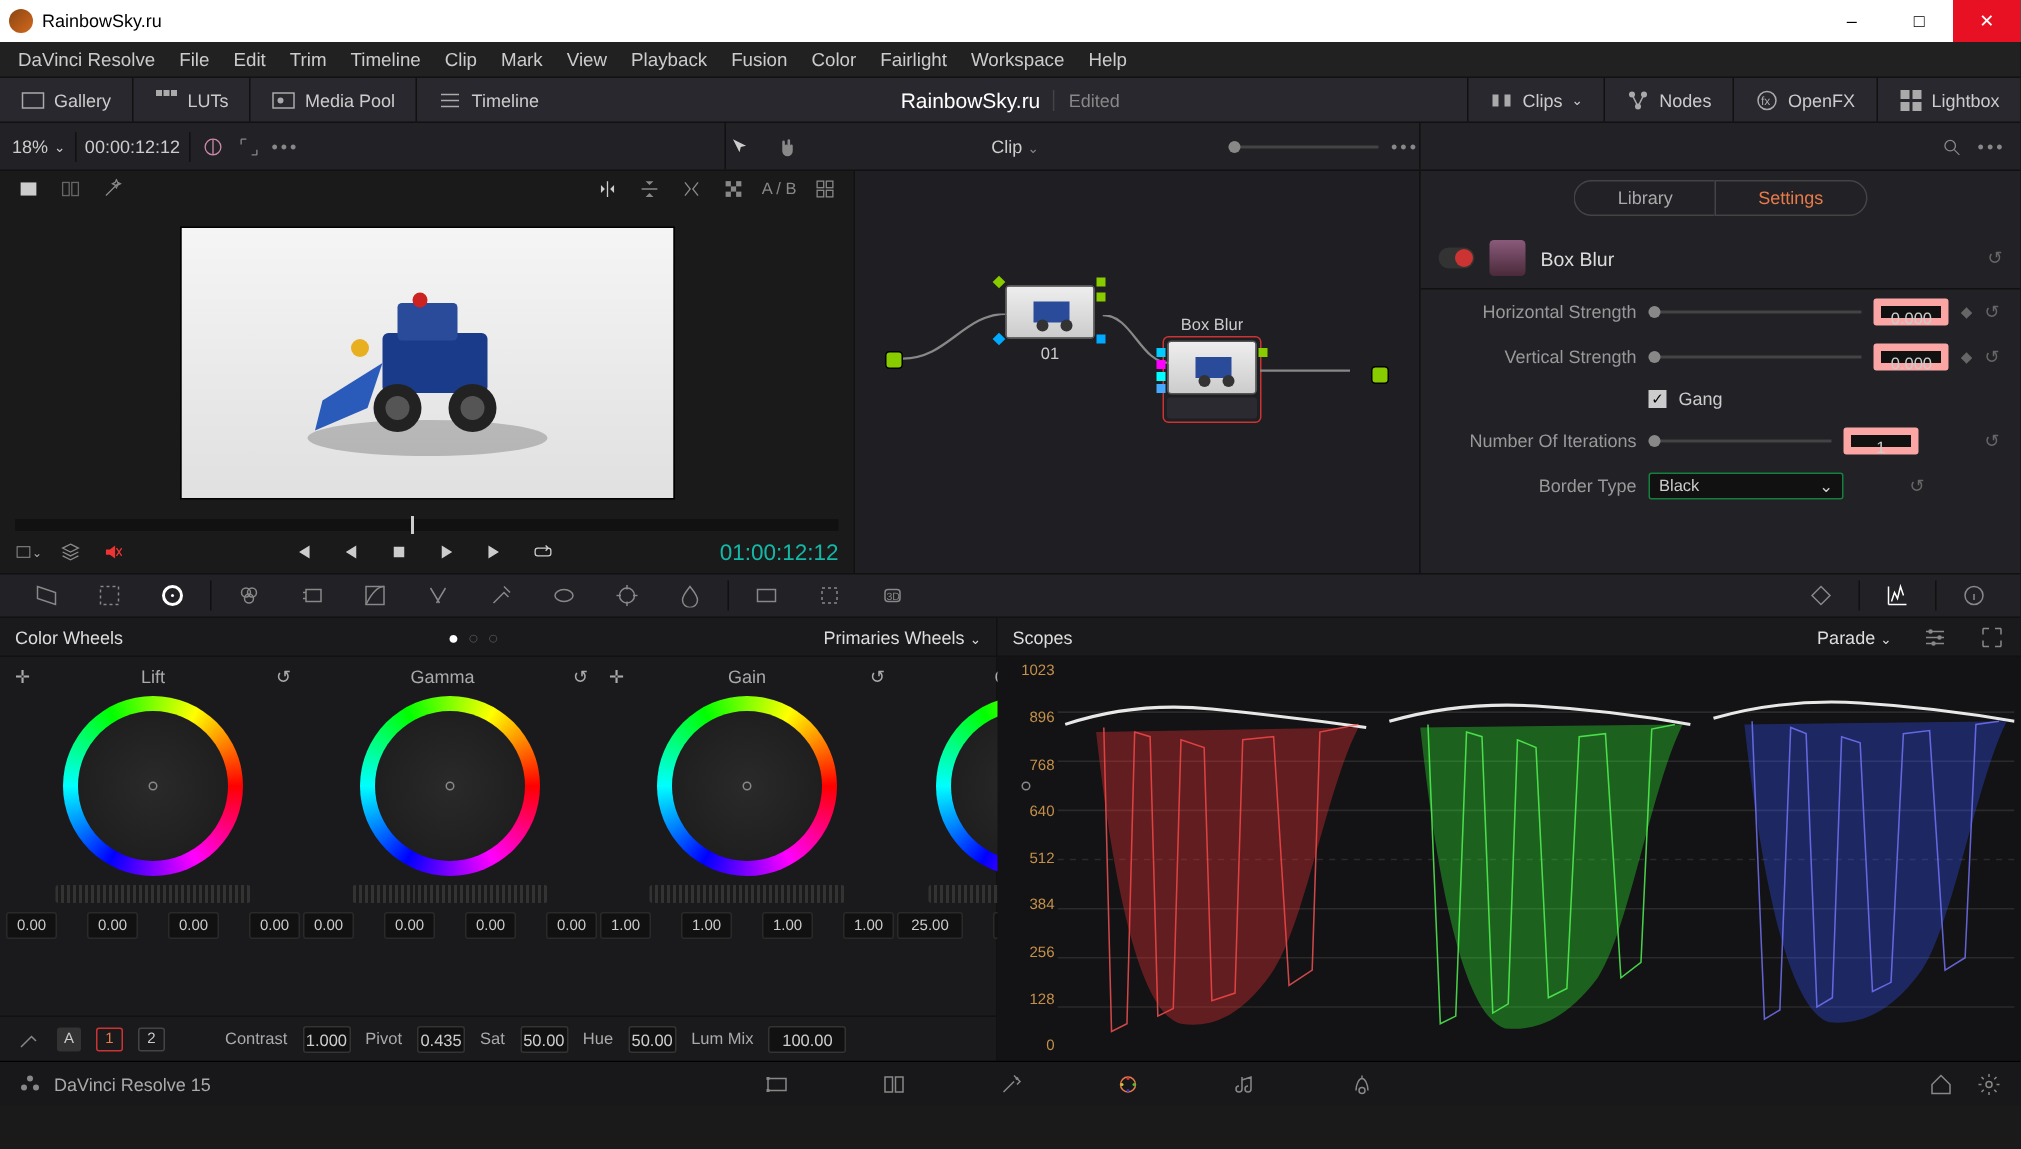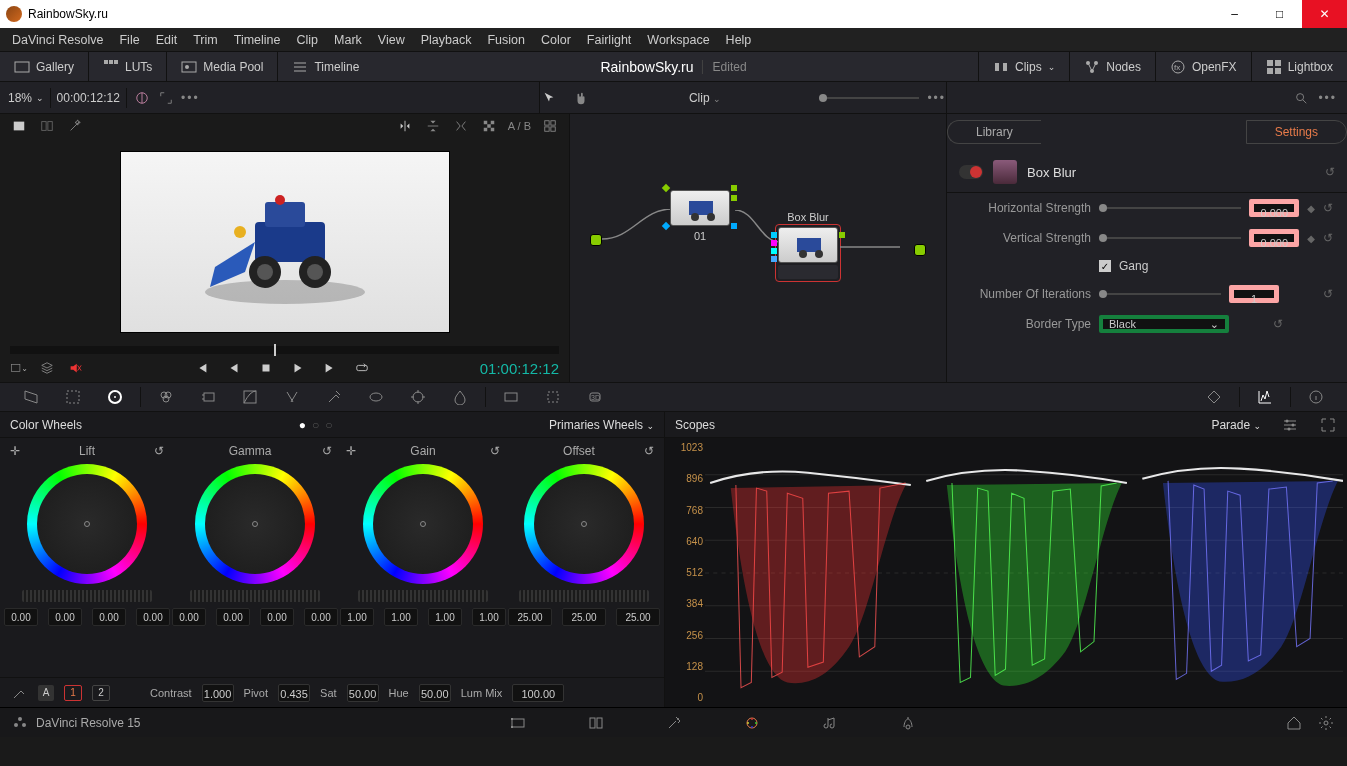--- a/index.html
+++ b/index.html
@@ -13,21 +13,21 @@
 .menu-item{padding:0 8px;color:#ccc;font-size:12.5px;cursor:pointer}
 .toolbar{height:30px;background:#28282e;display:flex;align-items:center;border-bottom:1px solid #111;position:relative}
 .tb-sec{display:flex;align-items:center;gap:4px;padding:0 8px;height:100%}
 .tb-sep{width:1px;height:100%;background:#111}
 .tb-item{display:flex;align-items:center;gap:6px;padding:0 6px;color:#ccc;cursor:pointer}
 .tb-item svg{fill:#aaa;width:16px;height:16px}
 .tb-center{position:absolute;left:50%;transform:translateX(-50%);display:flex;align-items:center;gap:8px}
 .tb-center .title{color:#fff;font-size:14px}
 .tb-center .sub{color:#888;font-size:12px;border-left:1px solid #444;padding-left:10px}
 .row2{height:32px;background:#212126;display:flex;border-bottom:1px solid #111}
-.row2-l{width:540px;display:flex;align-items:center;border-right:1px solid #111;padding:0 8px;gap:6px}
+.row2-l{width:484px;display:flex;align-items:center;border-right:1px solid #111;padding:0 8px;gap:6px}
 .zoom{color:#ccc;display:flex;align-items:center;gap:4px}
 .row2-c{flex:1;display:flex;align-items:center;justify-content:center;gap:8px;color:#ccc;border-right:1px solid #111}
 .row2-r{width:400px;display:flex;align-items:center;justify-content:flex-end;padding:0 10px;gap:8px}
 .ico{width:18px;height:18px;display:flex;align-items:center;justify-content:center;cursor:pointer}
 .ico svg{width:14px;height:14px;fill:#888}
 .dots{color:#888;letter-spacing:2px;cursor:pointer}
 .mainarea{height:268px;display:flex;background:#1a1a1a}
 .viewer{width:570px;border-right:1px solid #111;display:flex;flex-direction:column}
 .viewer-top{height:24px;display:flex;align-items:center;padding:0 10px;gap:10px}
 .viewer-img{flex:1;display:flex;align-items:center;justify-content:center;padding:6px 0}
@@ -50,52 +50,52 @@
 .node-lbl{font-size:11px;color:#ccc;margin-top:4px}
 .node2 .node-lbl{position:absolute;top:-18px;white-space:nowrap}
 .node-in{position:absolute;width:6px;height:6px;left:-8px}
 .ni1{top:4px;background:#0cf}
 .ni2{top:12px;background:#f0f}
 .ni3{top:20px;background:#0ff}
 .ni4{top:28px;background:#4af}
 .node-out{position:absolute;width:6px;height:6px;right:-8px;top:4px;background:#8c0}
 .nodeline{position:absolute;stroke:#888;stroke-width:1.5;fill:none}
 .panel-r{width:400px;background:#212126;overflow:hidden}
-.pr-tabs{height:28px;display:flex;justify-content:space-between;align-items:center;gap:0;margin-top:4px}
+.pr-tabs{height:28px;display:flex;justify-content:center;align-items:center;gap:0;margin-top:4px}
 .pr-tab{padding:4px 28px;border:1px solid #444;color:#aaa;font-size:12px;border-radius:14px}
 .pr-tab.first{border-radius:14px 0 0 14px;border-right:0}
 .pr-tab.last{border-radius:0 14px 14px 0;color:#e87b4a}
 .fx-hdr{display:flex;align-items:center;padding:8px 12px;gap:10px;border-bottom:1px solid #111;margin-top:6px}
 .fx-toggle{width:24px;height:14px;background:#333;border-radius:7px;position:relative}
 .fx-toggle::after{content:'';position:absolute;right:1px;top:1px;width:12px;height:12px;background:#c33;border-radius:50%}
 .fx-th{width:24px;height:24px;background:linear-gradient(#8a5a7a,#4a2a3a);border-radius:3px}
 .fx-name{color:#ddd;font-size:13px}
 .param{display:flex;align-items:center;padding:6px 14px;gap:8px}
 .param-lbl{width:130px;text-align:right;color:#999;font-size:12px}
 .param-slider{flex:1;height:2px;background:#444;position:relative}
 .param-slider::after{content:'';position:absolute;left:0;top:-3px;width:8px;height:8px;background:#888;border-radius:50%}
 .param-val{width:50px;height:18px;background:#111;border:5px solid #fca5a5;text-align:center;color:#ccc;font-size:11px;line-height:18px;border-radius:2px}
 .param-kf{color:#666;font-size:10px}
 .param-reset{color:#666;cursor:pointer}
 .chk{width:12px;height:12px;background:#ccc;display:flex;align-items:center;justify-content:center;color:#000;font-size:10px}
-.sel{width:130px;height:18px;background:#111;border:4px solid #15803d;color:#ccc;font-size:11px;padding:0 6px;display:flex;align-items:center;justify-content:space-between;border-radius:2px}
+.sel{width:130px;height:18px;background:#111;border:1px solid #15803d;color:#ccc;font-size:11px;padding:0 6px;display:flex;align-items:center;justify-content:space-between;border-radius:2px}
 .midbar{height:30px;background:#212126;border-top:1px solid #111;border-bottom:1px solid #111;display:flex;align-items:center;padding:0 10px}
 .midbar .ico{margin:0 12px}
 .midbar .active svg{fill:#fff}
 .lower{height:295px;display:flex;background:#1a1a1d}
 .wheels{width:665px;border-right:1px solid #111;display:flex;flex-direction:column}
 .wh-hdr{height:26px;display:flex;align-items:center;justify-content:space-between;padding:0 10px;color:#ddd;border-bottom:1px solid #111}
 .wh-body{flex:1;display:flex;padding:6px 4px;gap:2px}
 .wheel-col{flex:1;display:flex;flex-direction:column;align-items:center;gap:6px}
 .wc-hdr{width:100%;display:flex;justify-content:space-between;align-items:center;padding:0 6px;color:#aaa}
 .colorwheel{width:120px;height:120px;border-radius:50%;background:conic-gradient(from 90deg,#f00,#f0f,#00f,#0ff,#0f0,#ff0,#f00);position:relative}
 .colorwheel::after{content:'';position:absolute;inset:10px;border-radius:50%;background:radial-gradient(#2a2a2a,#1a1a1a)}
 .cw-ctr{position:absolute;left:50%;top:50%;width:6px;height:6px;border:1px solid #888;border-radius:50%;transform:translate(-50%,-50%);z-index:2}
 .jog{width:130px;height:12px;background:repeating-linear-gradient(90deg,#333 0,#333 2px,#1a1a1a 2px,#1a1a1a 4px);border-radius:2px}
-.vals{display:flex;gap:10px}
+.vals{display:flex;gap:20px}
 .vbox{width:34px;height:18px;background:#111;border:1px solid #2a2a2a;text-align:center;font-size:10px;line-height:18px;color:#ccc;border-radius:2px}
 .wh-foot{height:30px;background:#1a1a1d;border-top:1px solid #111;display:flex;align-items:center;padding:0 10px;gap:10px;font-size:11px}
 .nbox{width:32px;height:18px;background:#111;border:1px solid #333;text-align:center;line-height:18px;color:#ccc;border-radius:2px}
 .scopes{flex:1;display:flex;flex-direction:column}
 .sc-hdr{height:26px;display:flex;align-items:center;justify-content:space-between;padding:0 10px;border-bottom:1px solid #111;color:#ddd}
 .sc-body{flex:1;position:relative;background:#131315;overflow:hidden}
 .sc-yaxis{position:absolute;left:4px;top:0;bottom:0;width:34px;display:flex;flex-direction:column;justify-content:space-between;padding:4px 0;text-align:right;color:#c5914a;font-size:10px}
 .sc-plot{position:absolute;left:40px;right:4px;top:4px;bottom:4px}
 .bottombar{height:30px;background:#18181a;border-top:1px solid #000;display:flex;align-items:center;justify-content:space-between;color:#aaa}
 .bb-left{display:flex;align-items:center;gap:8px;padding:0 12px}

